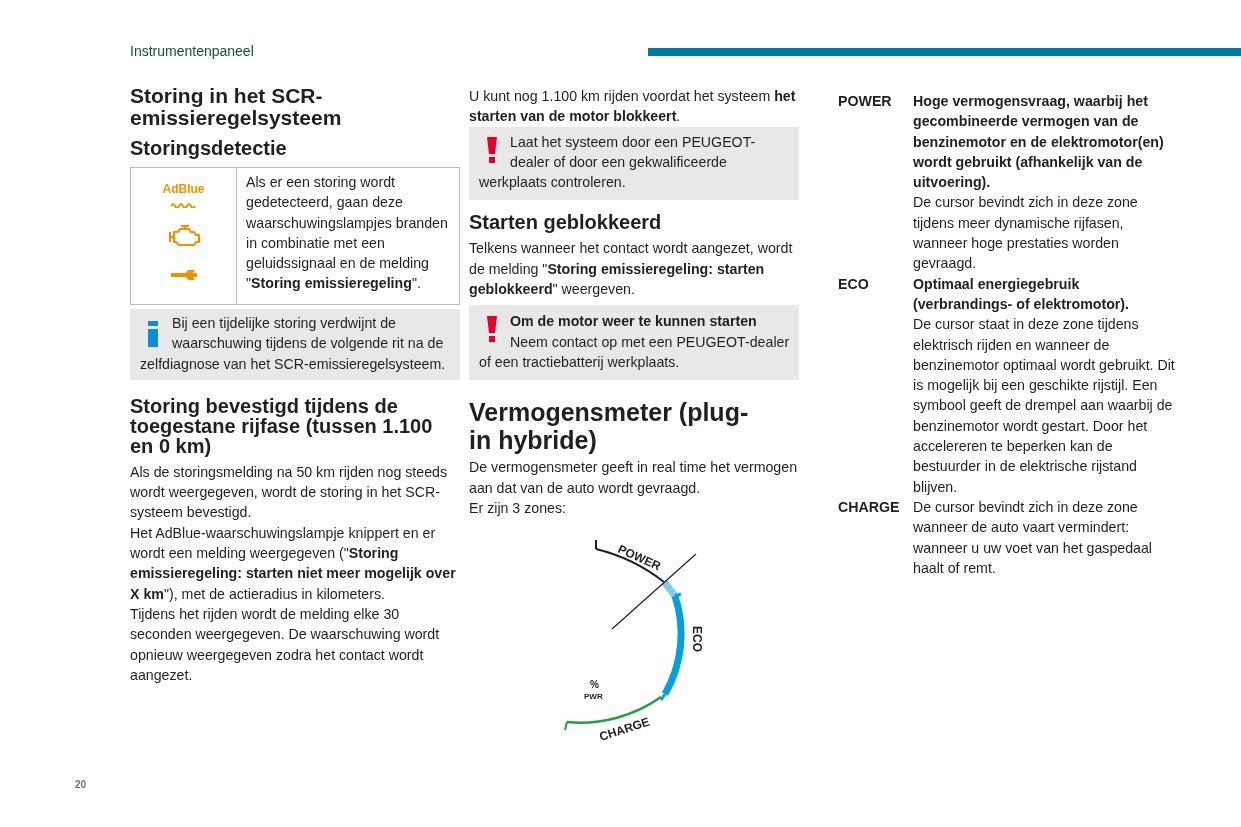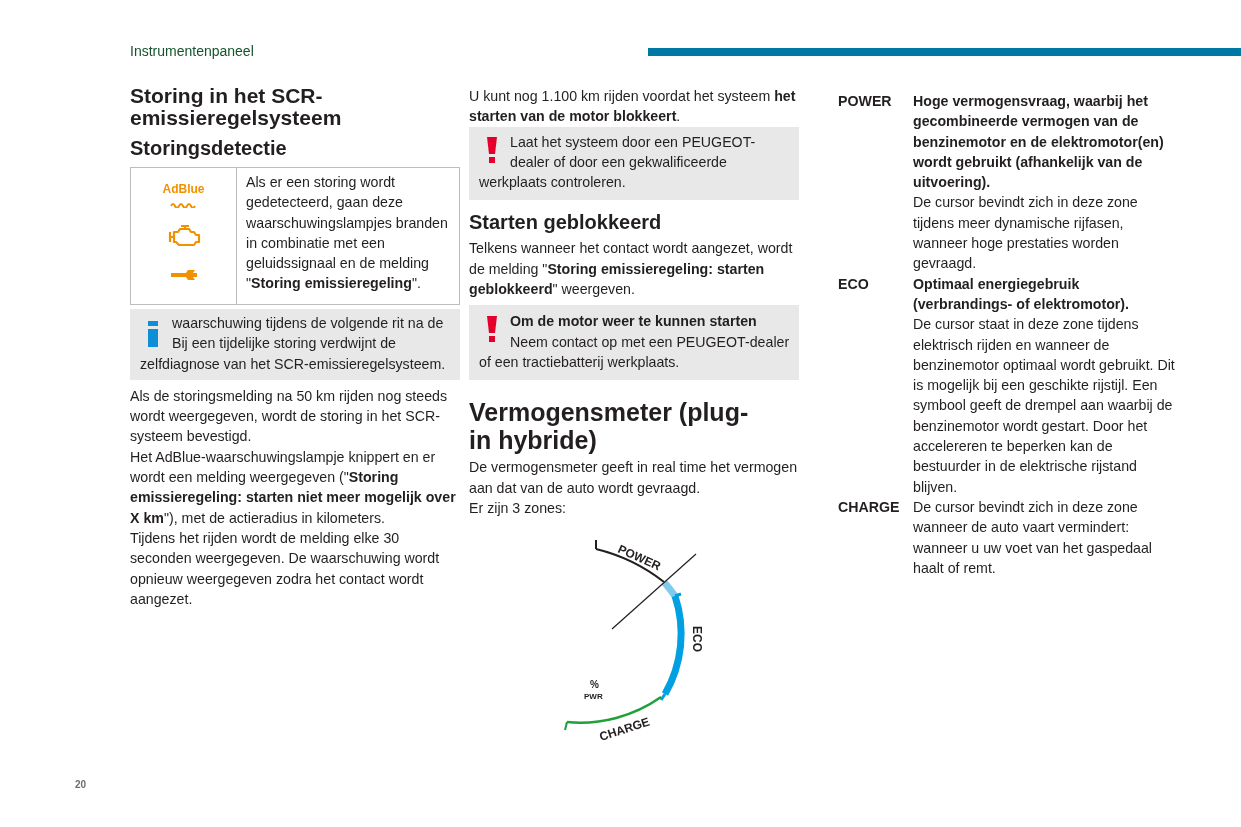--- a/index.html
+++ b/index.html
@@ -63,24 +63,25 @@
     </div>
     <div class="warn-text p">
       <span>Als er een storing wordt gedetecteerd, gaan deze waarschuwingslampjes branden in combinatie met een geluidssignaal en de melding "</span><b>Storing emissieregeling</b><span>".</span>
     </div>
   </div>
   <div class="note p" style="margin-top:4px; padding-top:4px; padding-bottom:6px;">
     <svg class="icon-bar" width="10" height="26" viewBox="0 0 10 26" style="left:18px; top:12px;">
       <rect x="0" y="0" width="10" height="5" fill="#0c8fd6"></rect>
       <rect x="0" y="8" width="10" height="18" fill="#0c8fd6"></rect>
     </svg>
+    <span class="indent" style="padding-left:32px;">Bij een tijdelijke storing verdwijnt de</span>
     <span class="indent" style="padding-left:32px;">waarschuwing tijdens de volgende rit na de</span>
-    <span class="indent" style="padding-left:32px;">Bij een tijdelijke storing verdwijnt de</span>
     <span>zelfdiagnose van het SCR-emissieregelsysteem.</span>
   </div>
+  <p class="h3" style="margin-top:16px;">Storing bevestigd tijdens de toegestane rijfase (tussen 1.100 en 0 km)</p>
   <p class="p" style="margin-top:6px;">Als de storingsmelding na 50 km rijden nog steeds wordt weergegeven, wordt de storing in het SCR-systeem bevestigd.</p>
   <p class="p">
     <span>Het AdBlue-waarschuwingslampje knippert en er wordt een melding weergegeven ("</span><b>Storing emissieregeling: starten niet meer mogelijk over X km</b><span>"), met de actieradius in kilometers.</span>
   </p>
   <p class="p">Tijdens het rijden wordt de melding elke 30 seconden weergegeven. De waarschuwing wordt opnieuw weergegeven zodra het contact wordt aangezet.</p>
 </div>
 
 <div class="col col2">
   <p class="p" style="margin-top:2px;">
     <span>U kunt nog 1.100 km rijden voordat het systeem </span><b>het starten van de motor blokkeert</b><span>.</span>

